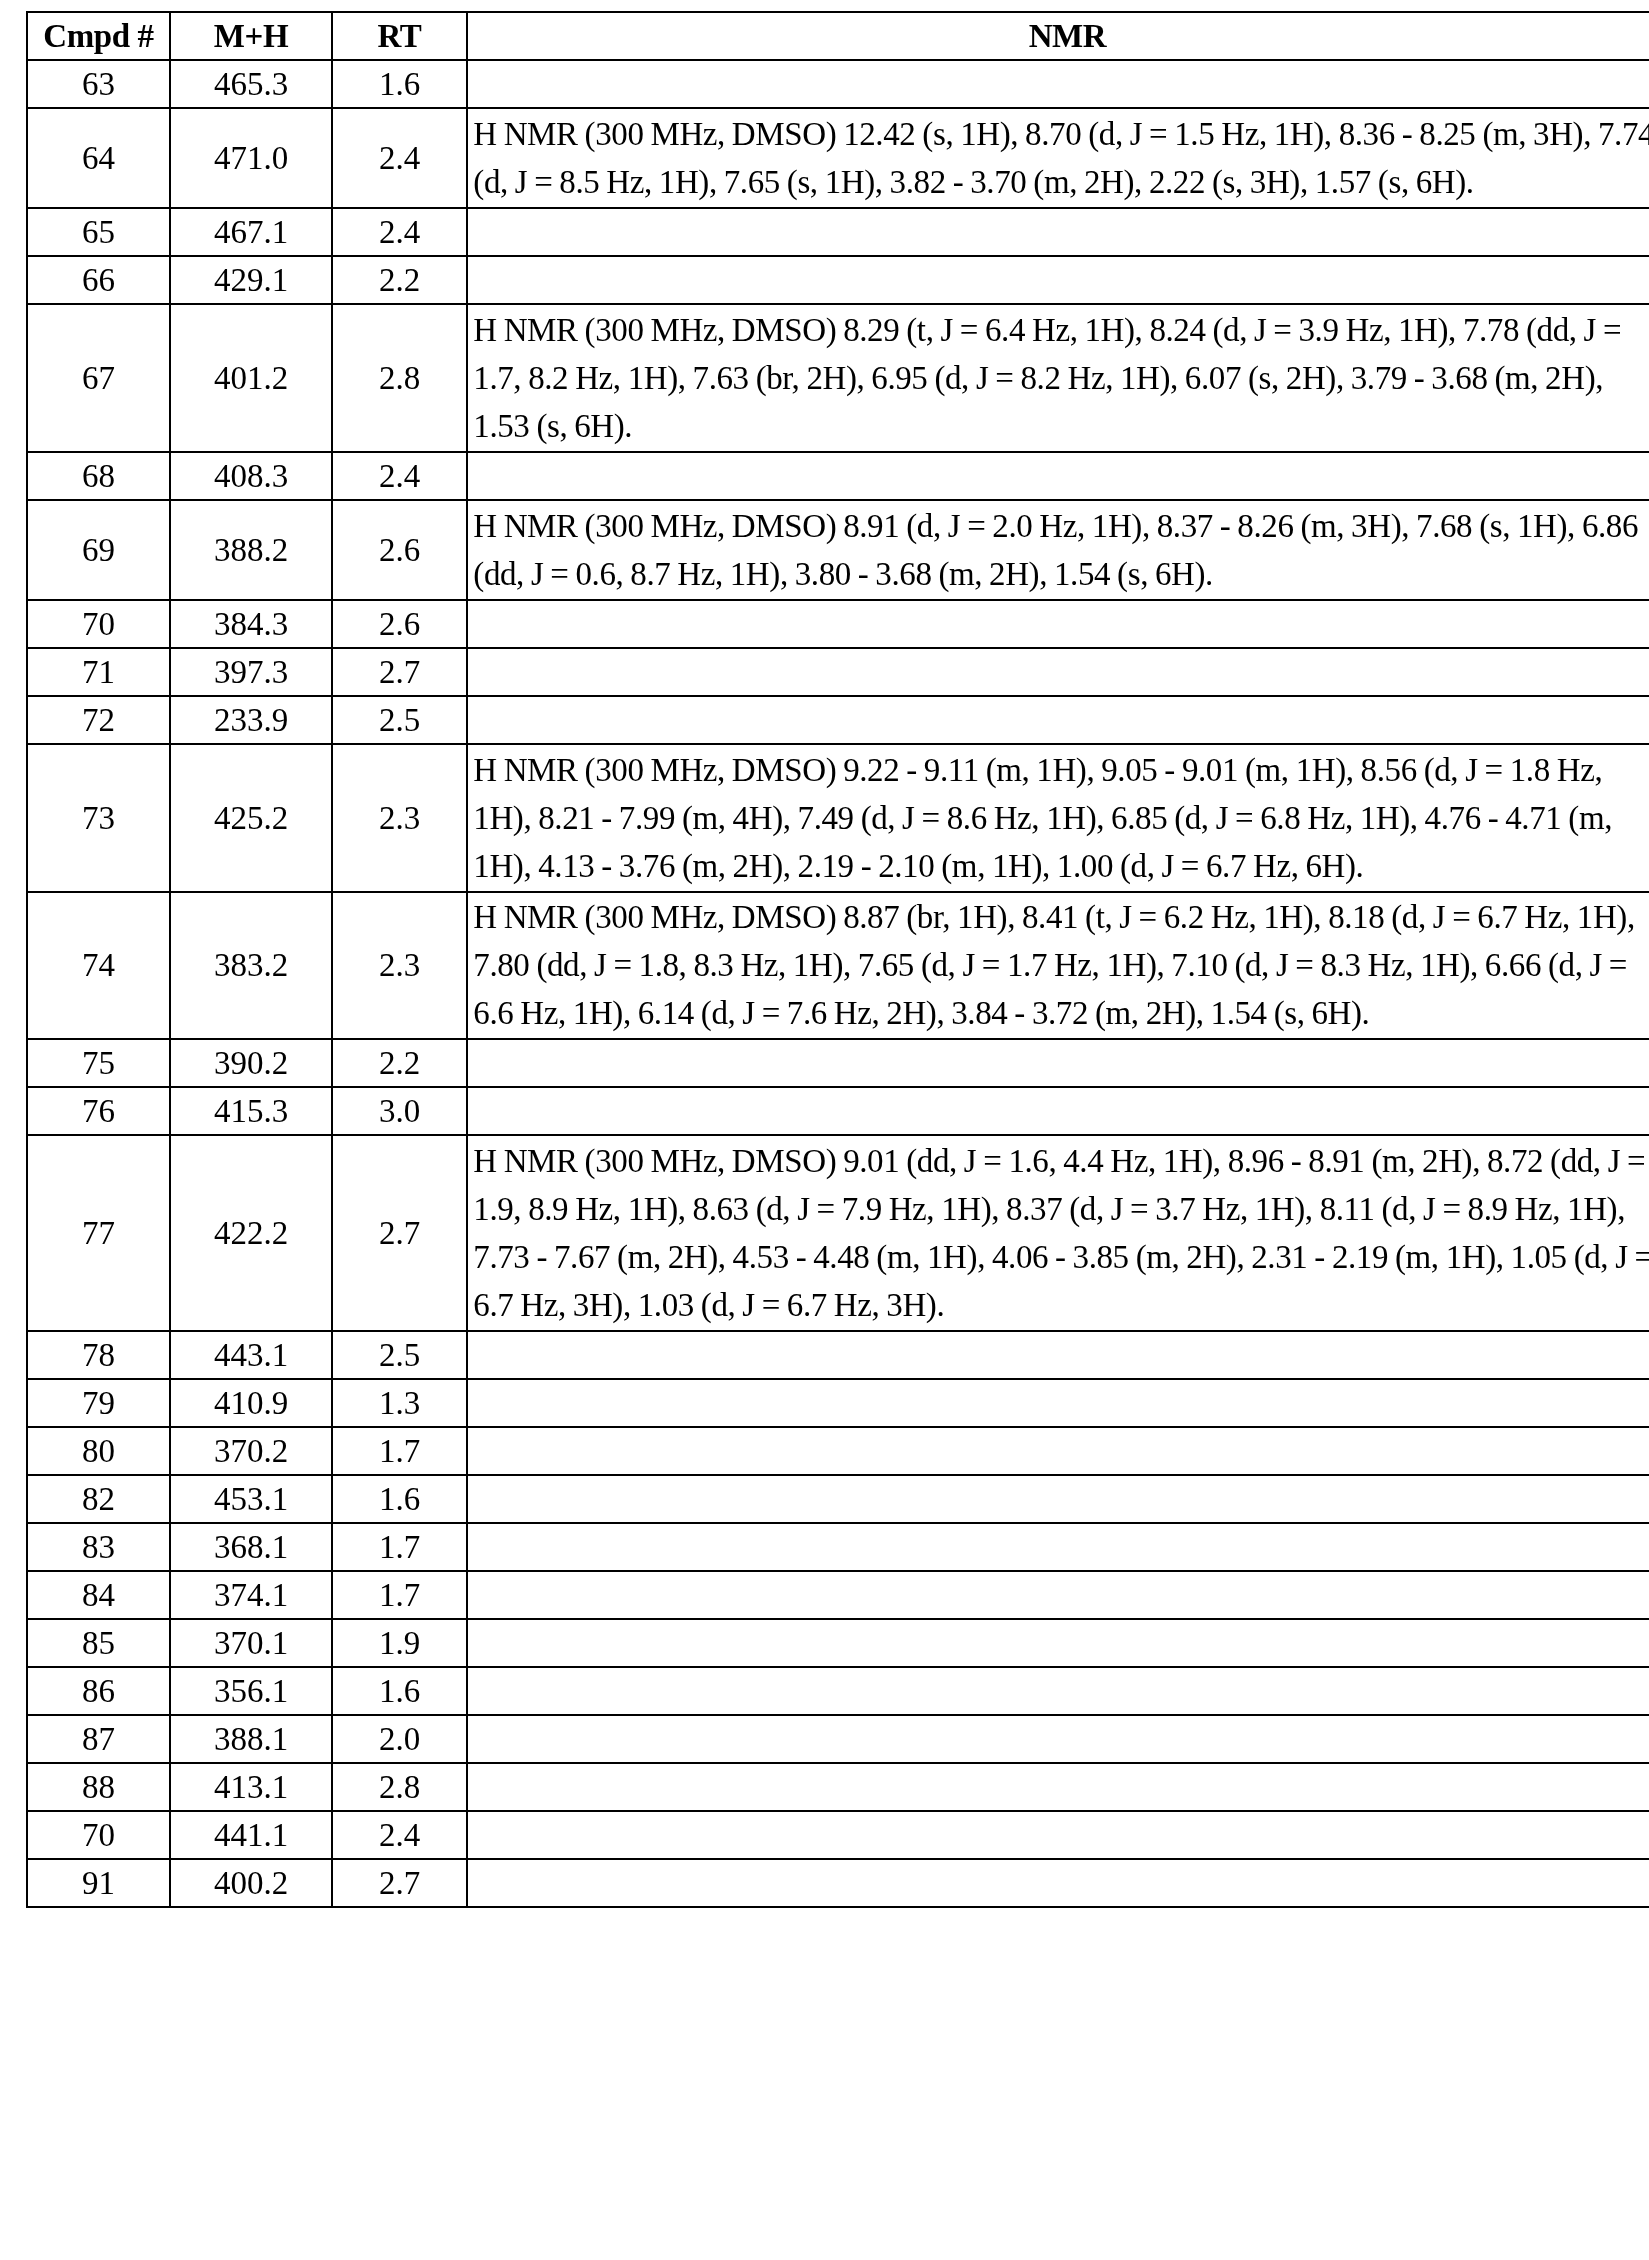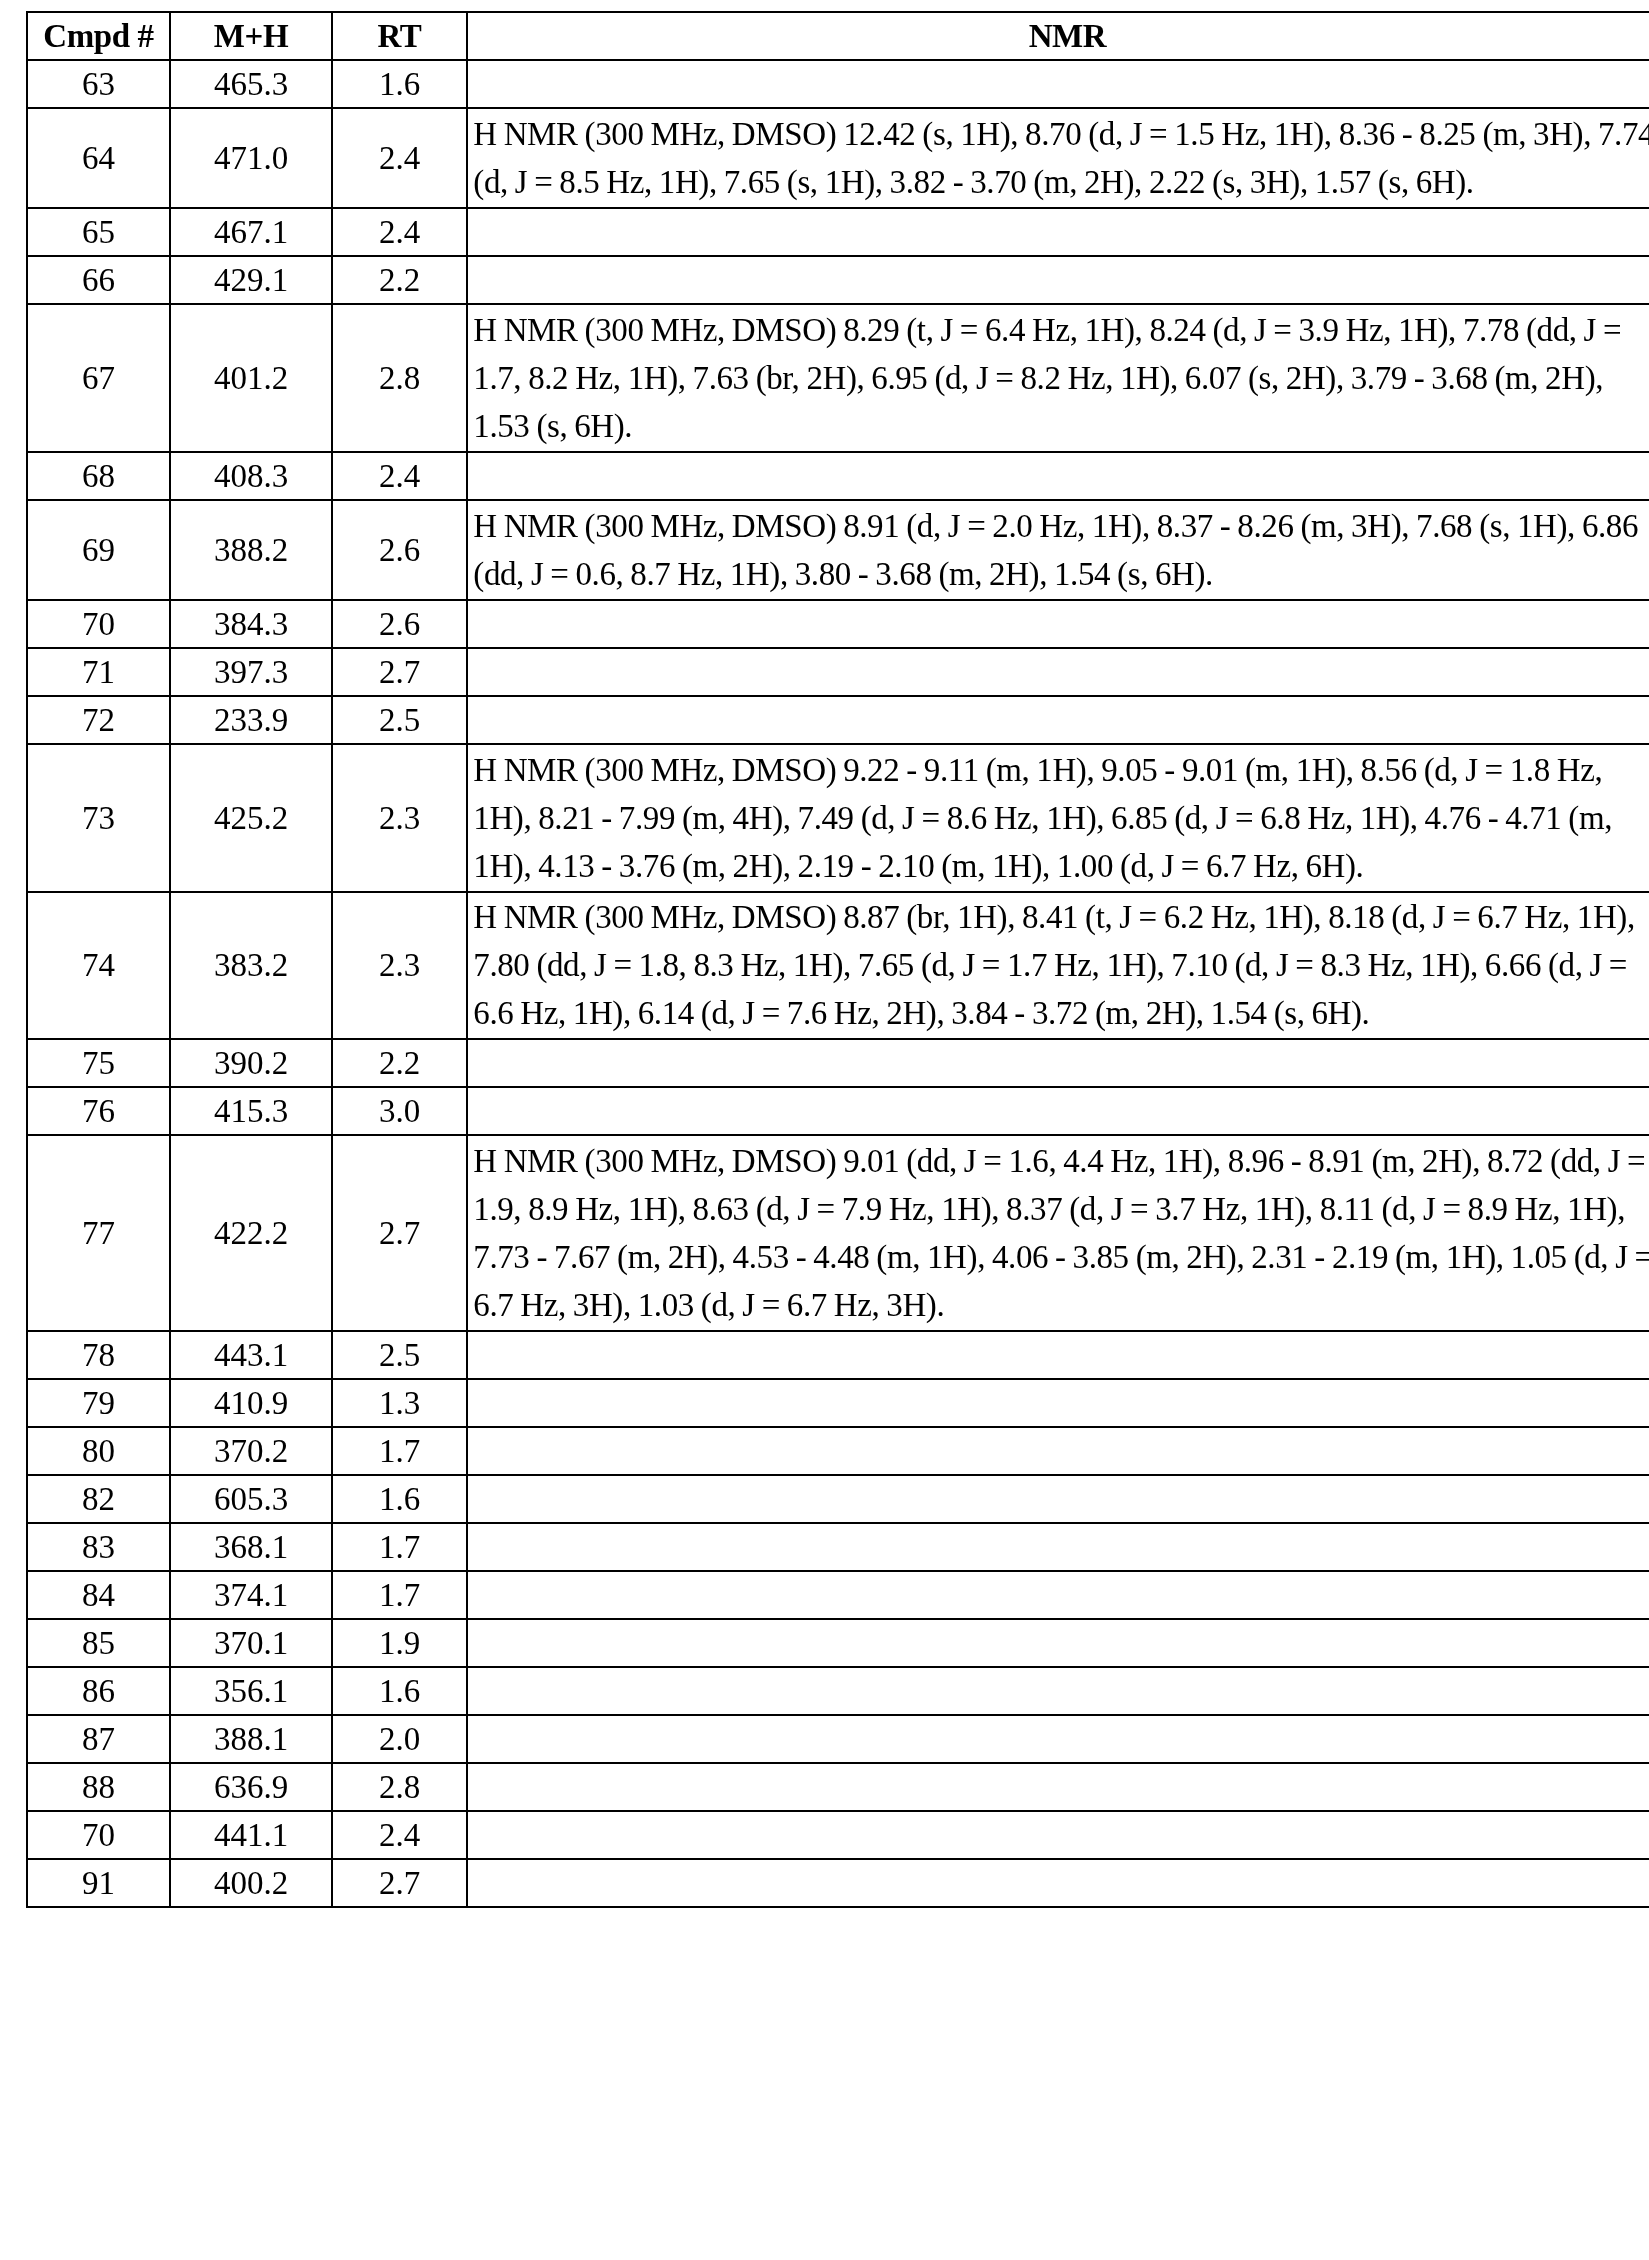--- a/index.html
+++ b/index.html
@@ -182,21 +182,21 @@
         <td class="nmr empty"></td>
       </tr>
       <tr>
         <td>80</td>
         <td>370.2</td>
         <td>1.7</td>
         <td class="nmr empty"></td>
       </tr>
       <tr>
         <td>82</td>
-        <td>605.3</td>
+        <td>453.1</td>
         <td>1.6</td>
         <td class="nmr empty"></td>
       </tr>
       <tr>
         <td>83</td>
         <td>368.1</td>
         <td>1.7</td>
         <td class="nmr empty"></td>
       </tr>
       <tr>
@@ -218,21 +218,21 @@
         <td class="nmr empty"></td>
       </tr>
       <tr>
         <td>87</td>
         <td>388.1</td>
         <td>2.0</td>
         <td class="nmr empty"></td>
       </tr>
       <tr>
         <td>88</td>
-        <td>636.9</td>
+        <td>413.1</td>
         <td>2.8</td>
         <td class="nmr empty"></td>
       </tr>
       <tr>
         <td>70</td>
         <td>441.1</td>
         <td>2.4</td>
         <td class="nmr empty"></td>
       </tr>
       <tr>

